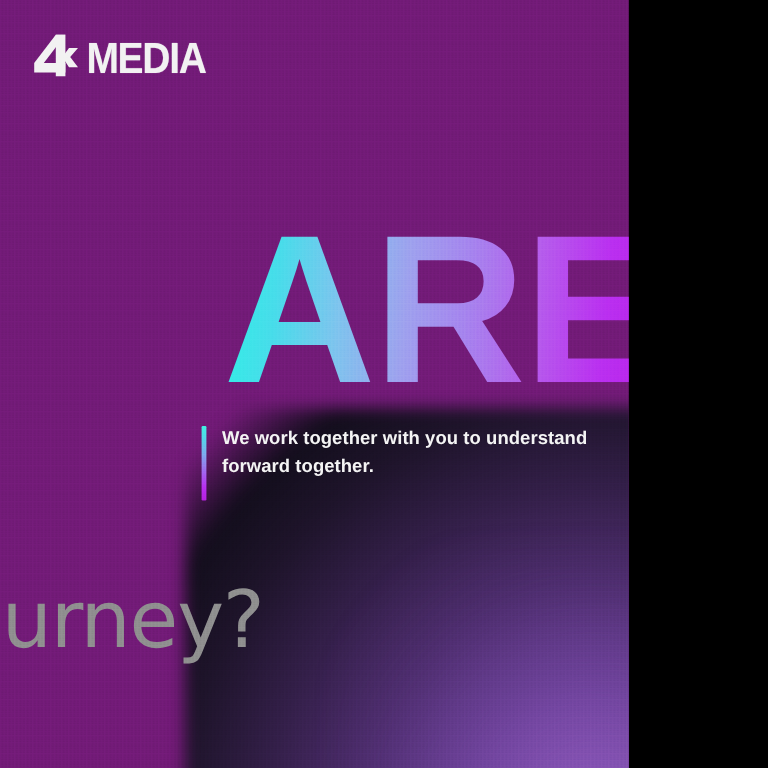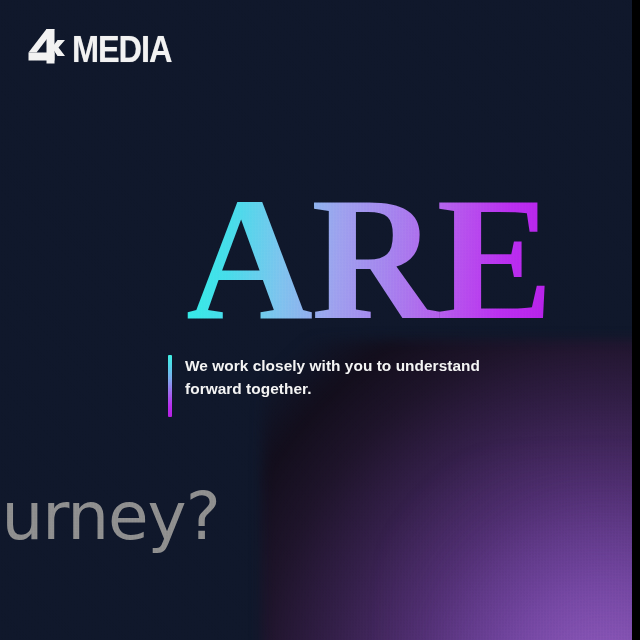--- a/index.html
+++ b/index.html
@@ -7,22 +7,22 @@
 
   html, body {
     width:640px; height:640px;
     background:#000;
     font-family:"Liberation Sans", sans-serif;
     overflow:hidden;
   }
 
   #slide {
     position:relative;
-    width:632px; height:640px;
-    background:#0f172a;
+    width:524px; height:640px;
+    background:#701a75;
     overflow:hidden;
     isolation:isolate;
   }
 
   
   .glow {
     position:absolute;
     right:-150px; bottom:-170px;
     width:520px; height:470px;
     background:radial-gradient(ellipse at 68% 78%,
@@ -90,21 +90,21 @@
     transform:scaleX(.93) scaleY(1.04);
     transform-origin:left center;
     text-shadow:0 0 1px rgba(255,255,255,.4);
   }
 
   
   .headline {
     position:absolute;
     left:186px; top:185px;
     z-index:4;
-    font-family:Liberation Serif, serif;
+    font-family:Liberation Sans, sans-serif;
     font-weight:bold;
     font-size:176px;
     line-height:.84;
     letter-spacing:-2px;
     white-space:nowrap;
     background:linear-gradient(95deg,
         #2ef0e6 0%,
         #46dcea 13%,
         #7cc3ee 27%,
         #9d9fee 42%,
@@ -186,21 +186,21 @@
       </svg>
     </span>
     <span class="logo-word">MEDIA</span>
   </div>
 
   <div class="headline">ARE</div>
 
   <div class="body-block">
     <div class="accent-bar"></div>
     <div class="body-text">
-      <div>We work closely with you to understand</div>
+      <div>We work together with you to understand</div>
       <div>forward together.</div>
     </div>
   </div>
 
   <div class="ghost">ourney?</div>
 
   <div class="grain"></div>
 
 </div>
 

